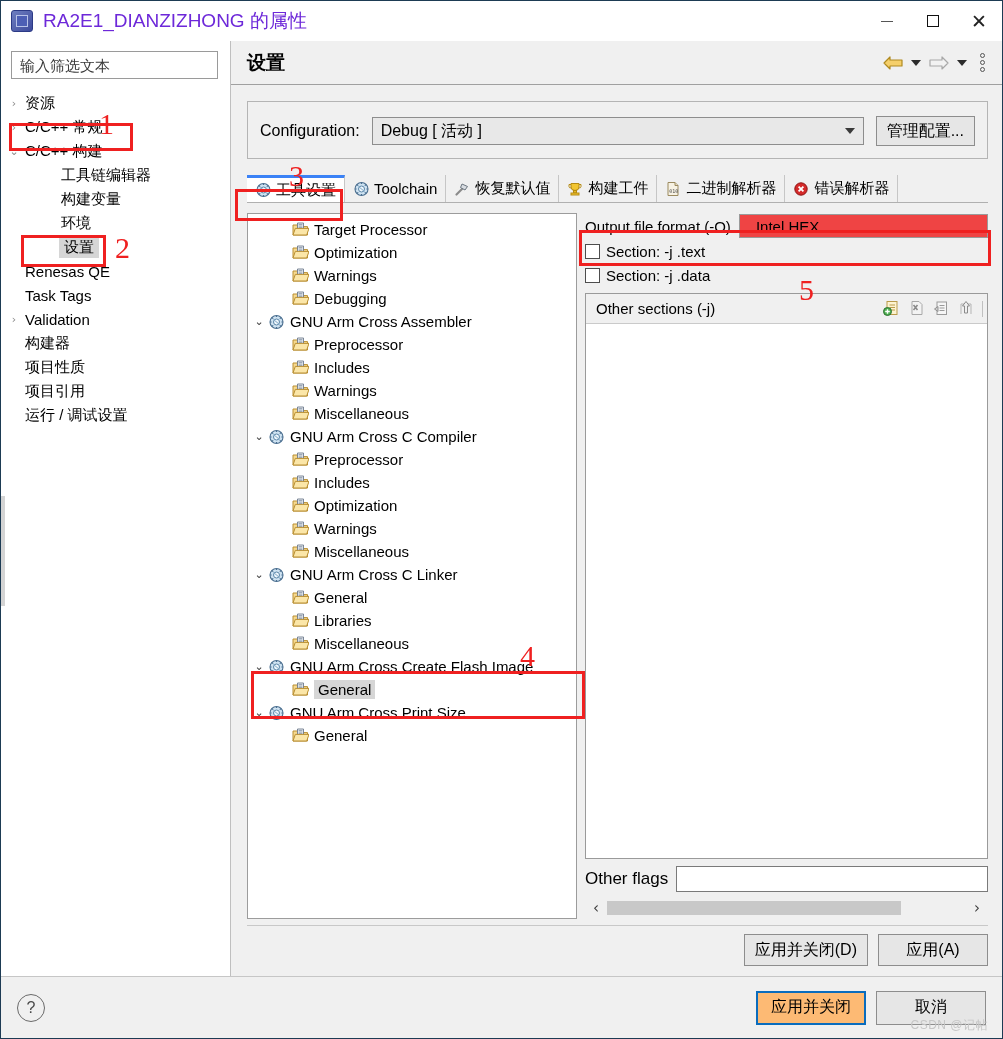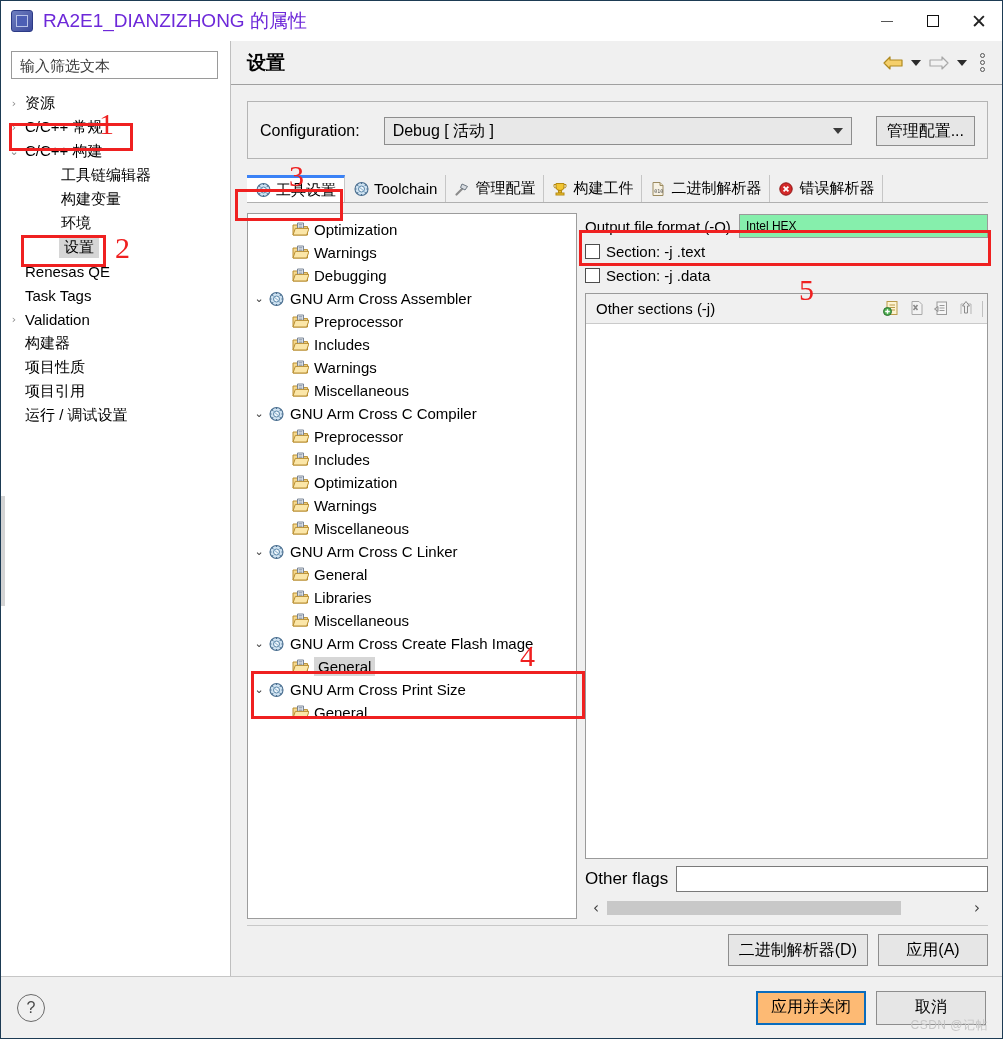--- a/index.html
+++ b/index.html
@@ -136,21 +136,21 @@
   .dots-btn i { width:5px; height:5px; border:1px solid #555; border-radius:50%; display:block; }
 
   .content-area { flex:1 1 auto; padding:16px 14px 0 16px; display:flex; flex-direction:column; min-height:0; }
 
   
   .config-box {
     border:1px solid #b4b4b4;
     background:#f0f0f0;
     padding:14px 12px 12px 12px;
   }
-  .config-row { display:flex; align-items:center; gap:24px; }
+  .config-row { display:flex; align-items:center; gap:12px; }
   .config-label { font-size:16px; white-space:nowrap; }
   .combo {
     flex:1 1 auto; height:28px;
     border:1px solid #8d8d8d;
     background:#e8e8e8;
     display:flex; align-items:center;
     padding:0 8px;
     font-size:16px;
     min-width:0;
   }
@@ -217,23 +217,23 @@
 
   .opts {
     flex:1 1 auto; min-width:0;
     display:flex; flex-direction:column;
   }
   .opt-row { display:flex; align-items:center; gap:8px; height:26px; }
   .opt-label { font-size:15px; white-space:nowrap; }
   .opt-field {
     flex:1 1 auto; height:24px;
     border:1px solid #9a9a9a;
-    background:#86efac;
-    display:flex; align-items:center; padding:0 6px;
-    font-size:12px; min-width:0;
+    background:#ef4444;
+    display:flex; align-items:center; padding:0 16px;
+    font-size:15px; min-width:0;
   }
   .chk-row { display:flex; align-items:center; gap:6px; height:24px; font-size:15px; }
   .chkbox {
     width:15px; height:15px; flex:0 0 15px;
     border:1.4px solid #4d4d4d; background:#fff;
   }
   .listbox {
     margin-top:6px;
     flex:1 1 auto;
     border:1px solid #9a9a9a;
@@ -462,21 +462,21 @@
                   <path d="M8.5,1.5 L8.5,3 M8.5,13 L8.5,14.5 M2,8 L3.6,8 M13.4,8 L15,8 M4,3.5 L5.2,4.7 M11.8,11.3 L13,12.5 M13,3.5 L11.8,4.7 M5.2,11.3 L4,12.5" stroke="#4a6e8f" stroke-width="1.2"></path>
                   <path d="M5.5,5.5 L11.5,10.5" stroke="#7fa8c6" stroke-width="1"></path>
                 </svg></span>
               <span>Toolchain</span>
             </div>
             <div class="tab">
               <span class="ticon"><svg width="16" height="16" viewBox="0 0 16 16">
                   <path d="M2.5,13.5 L9,7" stroke="#8a8a8a" stroke-width="2.2" stroke-linecap="round"></path>
                   <path d="M8,3 L13.5,5.5 L11,9 L6.5,6.5 Z" fill="#d9dde2" stroke="#6c7680"></path>
                 </svg></span>
-              <span>管理配置</span>
+              <span>恢复默认值</span>
             </div>
             <div class="tab">
               <span class="ticon"><svg width="16" height="16" viewBox="0 0 16 16">
                   <path d="M4,2.5 L12,2.5 L12,6 Q12,9.5 8,9.5 Q4,9.5 4,6 Z" fill="#f2c531" stroke="#b58a12"></path>
                   <rect x="6.5" y="9.5" width="3" height="2.5" fill="#e8b923" stroke="#b58a12"></rect>
                   <rect x="4" y="12" width="8" height="2" fill="#f2c531" stroke="#b58a12"></rect>
                   <path d="M4,3.5 L2,3.5 L2,5.5 Q2,7 4,7 M12,3.5 L14,3.5 L14,5.5 Q14,7 12,7" fill="none" stroke="#b58a12"></path>
                 </svg></span>
               <span>构建工件</span>
             </div>
@@ -493,20 +493,30 @@
                   <circle cx="8" cy="8" r="6.2" fill="#d42a2a" stroke="#8e1414"></circle>
                   <path d="M5.6,5.6 L10.4,10.4 M10.4,5.6 L5.6,10.4" stroke="#fff" stroke-width="1.8"></path>
                 </svg></span>
               <span>错误解析器</span>
             </div>
           </div>
 
         <div class="panels">
 
           <div class="tool-tree" id="tooltree">
+              <div class="ttrow lvl2">
+                <span class="tw none">•</span>
+                <span class="ico"><svg width="17" height="15" viewBox="0 0 17 15">
+                    <path d="M1,3 L6,3 L7.3,4.6 L15.5,4.6 L15.5,13 L1,13 Z" fill="#f6d98f" stroke="#b98f32" stroke-width="1"></path>
+                    <path d="M5.5,1 L11.5,1 L11.5,9.5 L5.5,9.5 Z" fill="#eef1f5" stroke="#6d7b8c" stroke-width="0.9"></path>
+                    <path d="M6.6,2.6 L10.4,2.6 M6.6,4.1 L10.4,4.1 M6.6,5.6 L10.4,5.6 M6.6,7.1 L9.4,7.1" stroke="#7d8da0" stroke-width="0.8"></path>
+                    <path d="M1,13 L3.3,6.4 L17,6.4 L14.7,13 Z" fill="#fbe6a8" stroke="#b98f32" stroke-width="1"></path>
+                  </svg></span>
+                <span class="txt">Target Processor</span>
+              </div>
               <div class="ttrow lvl2">
                 <span class="tw none">•</span>
                 <span class="ico"><svg width="17" height="15" viewBox="0 0 17 15">
                     <path d="M1,3 L6,3 L7.3,4.6 L15.5,4.6 L15.5,13 L1,13 Z" fill="#f6d98f" stroke="#b98f32" stroke-width="1"></path>
                     <path d="M5.5,1 L11.5,1 L11.5,9.5 L5.5,9.5 Z" fill="#eef1f5" stroke="#6d7b8c" stroke-width="0.9"></path>
                     <path d="M6.6,2.6 L10.4,2.6 M6.6,4.1 L10.4,4.1 M6.6,5.6 L10.4,5.6 M6.6,7.1 L9.4,7.1" stroke="#7d8da0" stroke-width="0.8"></path>
                     <path d="M1,13 L3.3,6.4 L17,6.4 L14.7,13 Z" fill="#fbe6a8" stroke="#b98f32" stroke-width="1"></path>
                   </svg></span>
                 <span class="txt">Optimization</span>
               </div>
@@ -789,21 +799,21 @@
               <span class="hs-track">
                   <span class="hs-thumb"></span>
                 </span>
               <span class="hs-arrow">›</span>
             </div>
 
           </div>
         </div>
 
         <div class="content-btns">
-          <button class="btn">二进制解析器(D)</button>
+          <button class="btn">应用并关闭(D)</button>
           <button class="btn">应用(A)</button>
         </div>
 
       </div>
     </div>
   </div>
 
   <div class="footer">
     <div class="help-icon">?</div>
     <div class="footer-spacer"></div>

